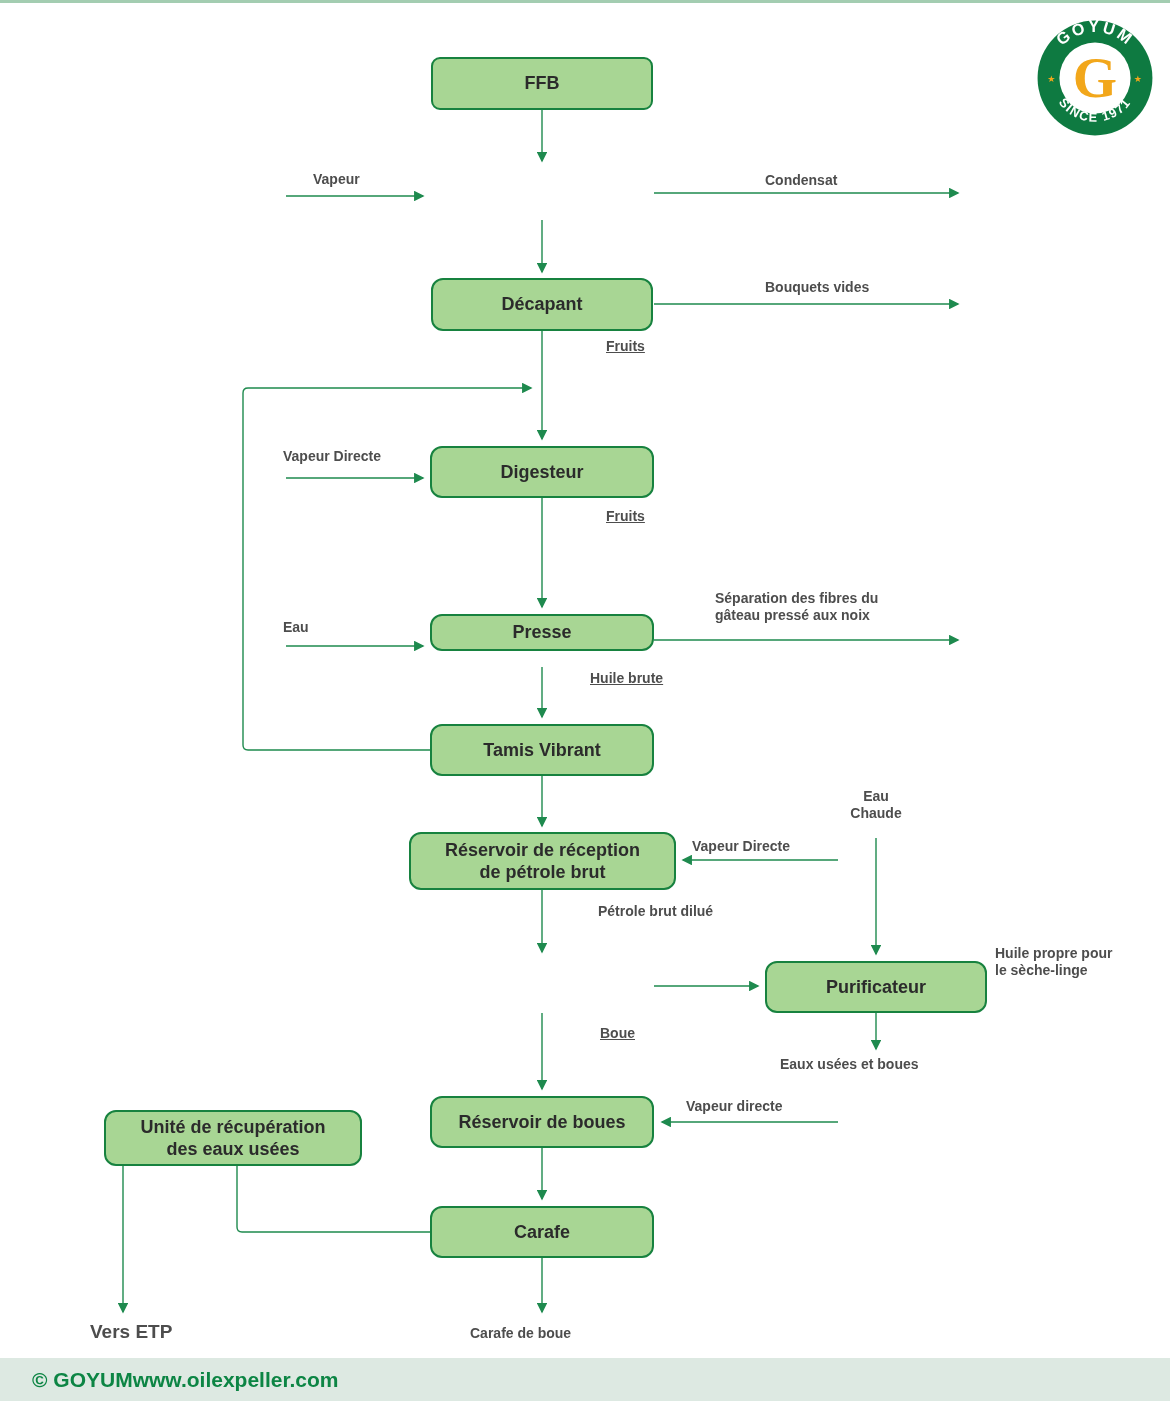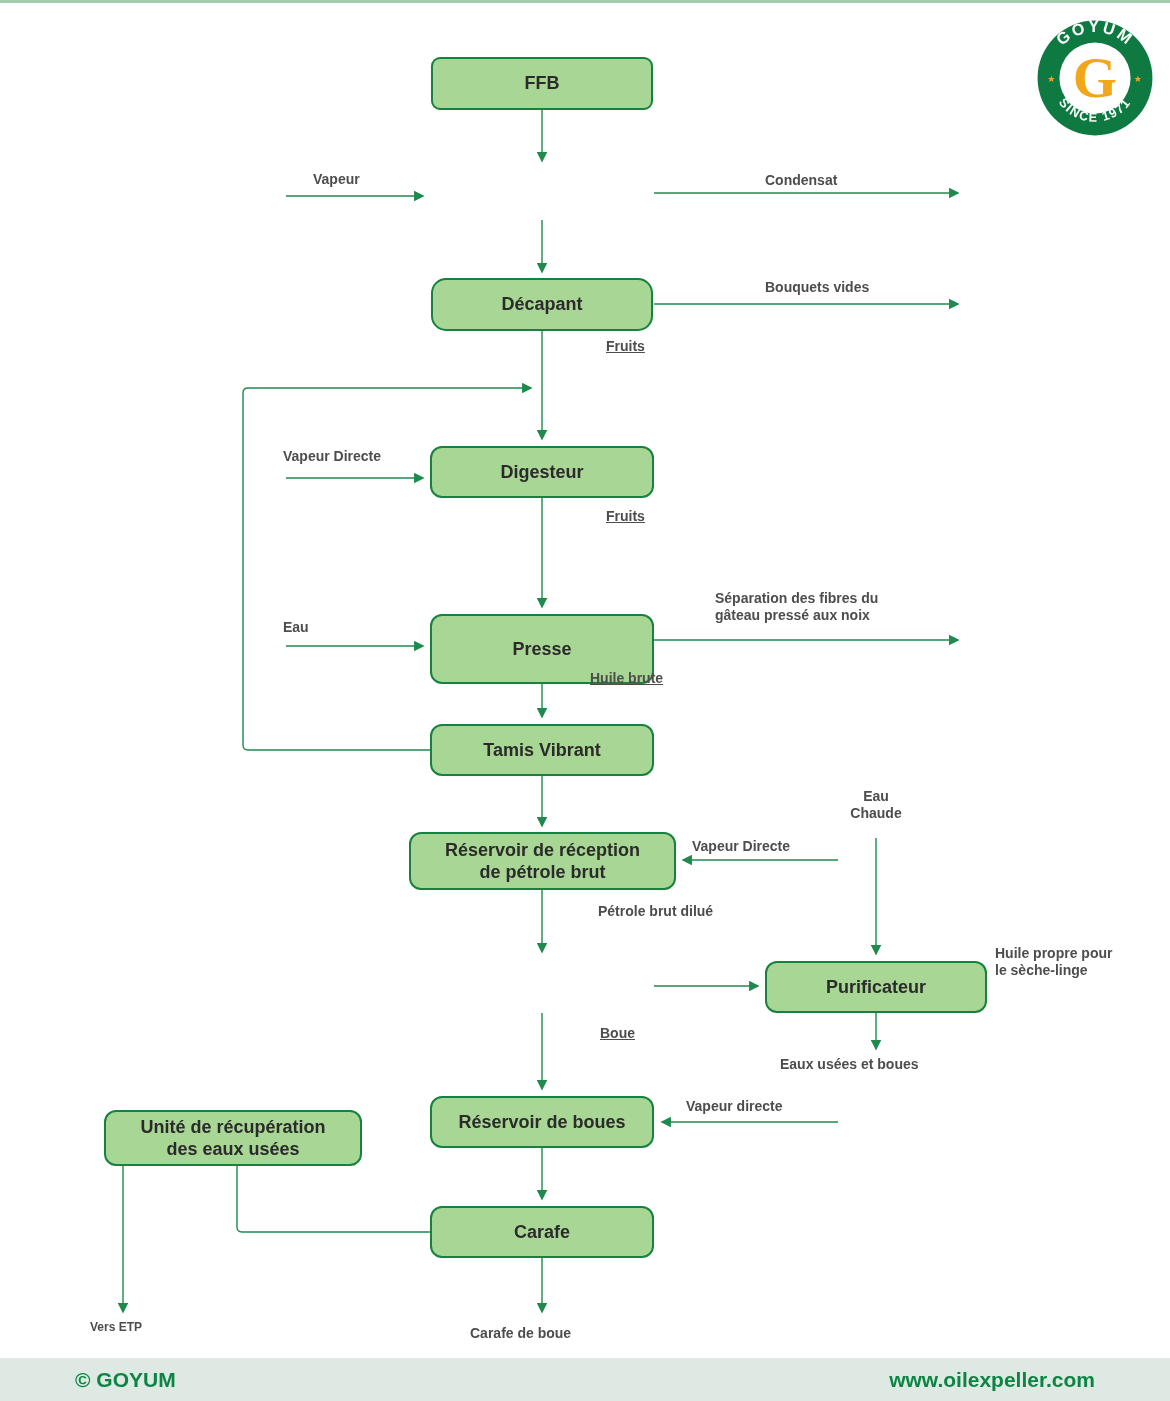--- a/index.html
+++ b/index.html
@@ -23,22 +23,22 @@
   .lbl{
     position:absolute;color:var(--label-text);font-weight:bold;font-size:14px;
     line-height:1.22;white-space:pre-line;
   }
   .lbl.u{text-decoration:underline;}
   .lbl.center{text-align:center;}
   svg.wires{position:absolute;left:0;top:0;pointer-events:none;}
   .wire{fill:none;stroke:var(--arrow);stroke-width:1.4;}
   .footer{
     position:absolute;left:0;top:1358px;width:100%;height:43px;background:var(--footer-bg);
-    display:flex;align-items:center;justify-content:space-between;
-    padding:0 75px;box-sizing:border-box;
+    display:flex;align-items:center;justify-content:flex-start;
+    padding:0 32px;box-sizing:border-box;
   }
   .footer span{font-weight:bold;font-size:21px;color:var(--footer-text);}
   .logo{position:absolute;left:1034px;top:17px;}
 </style>
 </head>
 <body>
 
 <div class="canvas">
 
   <div class="top-border"></div>
@@ -69,23 +69,23 @@
     <path class="wire" marker-end="url(#arr)" d="M876 1013 V1049"></path>
     <path class="wire" marker-end="url(#arr)" d="M542 1013 V1089"></path>
     <path class="wire" marker-end="url(#arr)" d="M838 1122 H662"></path>
     <path class="wire" marker-end="url(#arr)" d="M542 1148 V1199"></path>
     <path class="wire" marker-end="url(#arr)" d="M430 1232 H242 Q237 1232 237 1227 V1157"></path>
     <path class="wire" marker-end="url(#arr)" d="M123 1150 V1312"></path>
     <path class="wire" marker-end="url(#arr)" d="M542 1258 V1312"></path>
   </svg>
 
   <div class="box" style="left:431px;top:57px;width:222px;height:53px;border-radius:9px;">FFB</div>
-  <div class="box" style="left:431px;top:278px;width:222px;height:53px;border-radius:15px;">Décapant</div>
+  <div class="box" style="left:431px;top:278px;width:222px;height:53px;">Décapant</div>
   <div class="box" style="left:430px;top:446px;width:224px;height:52px;">Digesteur</div>
-  <div class="box" style="left:430px;top:614px;width:224px;height:70px;">Presse</div>
+  <div class="box" style="left:430px;top:614px;width:224px;height:37px;">Presse</div>
   <div class="box" style="left:430px;top:724px;width:224px;height:52px;">Tamis Vibrant</div>
   <div class="box" style="left:409px;top:832px;width:267px;height:58px;">Réservoir de réception
 de pétrole brut</div>
   <div class="box" style="left:765px;top:961px;width:222px;height:52px;">Purificateur</div>
   <div class="box" style="left:430px;top:1096px;width:224px;height:52px;">Réservoir de boues</div>
   <div class="box" style="left:104px;top:1094px;width:258px;height:56px;margin-top:16px;">Unité de récupération
 des eaux usées</div>
   <div class="box" style="left:430px;top:1206px;width:224px;height:52px;">Carafe</div>
 
   <div class="lbl" style="left:313px;top:171px;">Vapeur</div>
@@ -100,21 +100,21 @@
   <div class="lbl u" style="left:590px;top:670px;">Huile brute</div>
   <div class="lbl center" style="left:826px;top:788px;width:100px;">Eau
 Chaude</div>
   <div class="lbl" style="left:692px;top:838px;">Vapeur Directe</div>
   <div class="lbl" style="left:598px;top:903px;">Pétrole brut dilué</div>
   <div class="lbl" style="left:995px;top:945px;">Huile propre pour
 le sèche-linge</div>
   <div class="lbl u" style="left:600px;top:1025px;">Boue</div>
   <div class="lbl" style="left:780px;top:1056px;">Eaux usées et boues</div>
   <div class="lbl" style="left:686px;top:1098px;">Vapeur directe</div>
-  <div class="lbl" style="left:90px;top:1320px;font-size:12px;">Vers ETP</div>
+  <div class="lbl" style="left:90px;top:1320px;font-size:19px;">Vers ETP</div>
   <div class="lbl" style="left:470px;top:1325px;">Carafe de boue</div>
 
   <div class="logo">
     <svg width="122" height="122" viewBox="0 0 120 120">
       <circle cx="60" cy="60" r="59" fill="#ffffff"></circle>
       <circle cx="60" cy="60" r="56.5" style="fill:var(--logo-green)"></circle>
       <circle cx="60" cy="60" r="35" fill="#ffffff"></circle>
       <defs>
         <path id="arcTop" d="M 15 60 A 45 45 0 0 1 105 60"></path>
         <path id="arcBot" d="M 17 60 A 43 43 0 0 0 103 60"></path>

